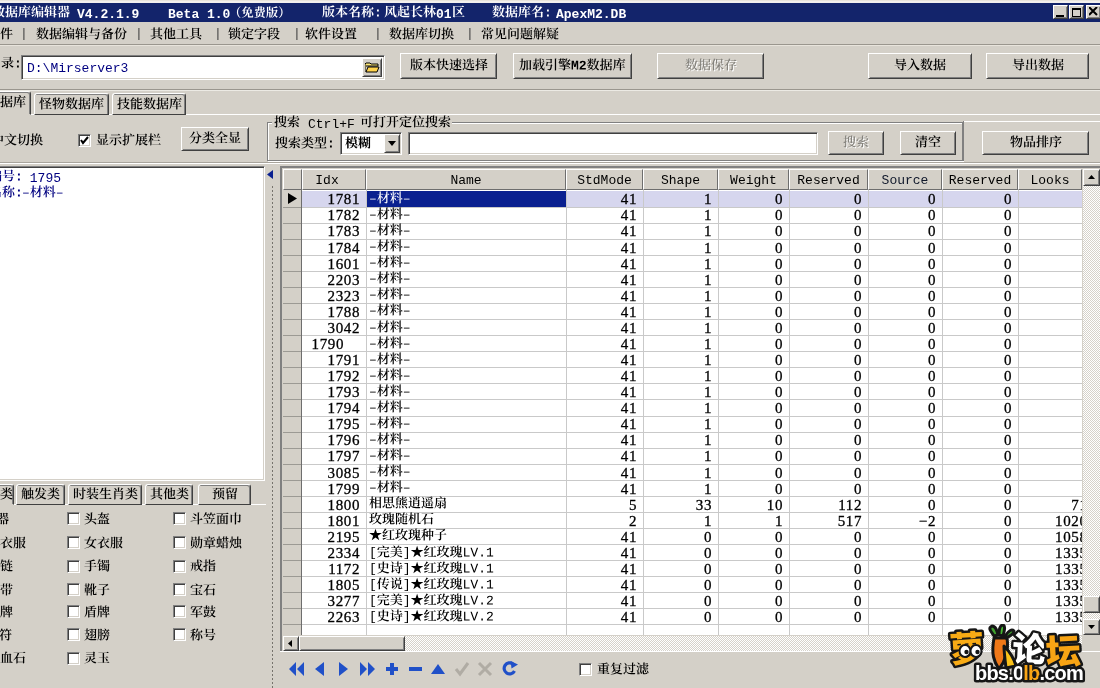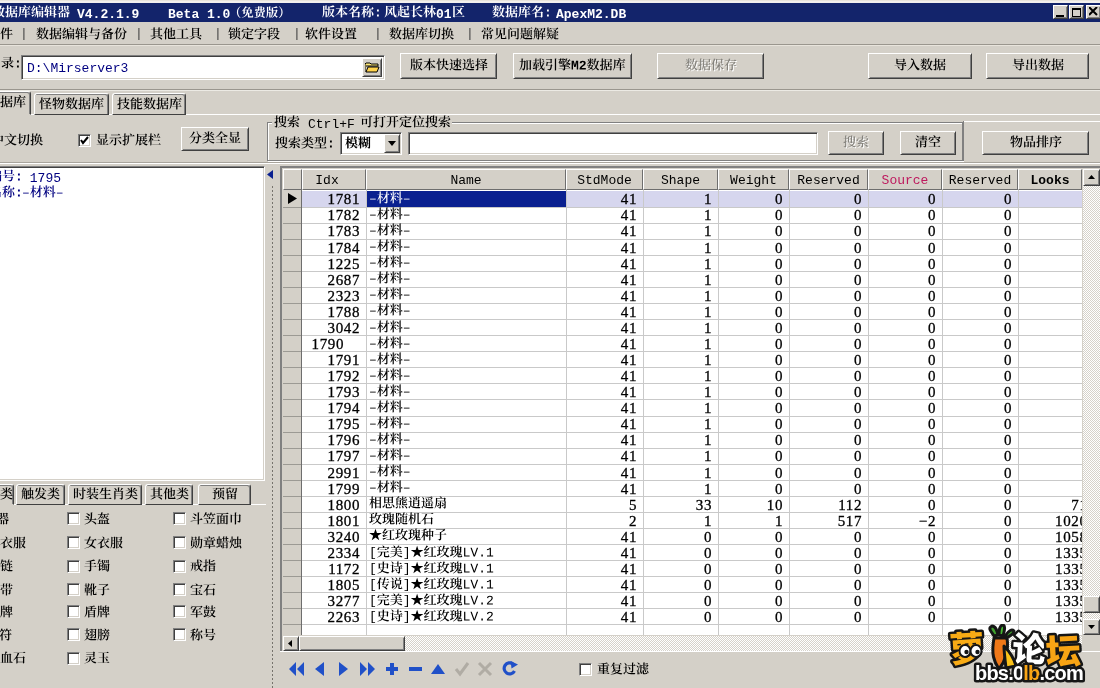--- a/index.html
+++ b/index.html
@@ -438,25 +438,25 @@
 <div class="mono" style="left:450.4px;top:173px;font-size:13px;font-weight:normal;color:#000;">Name</div>
 <div class="abs" style="left:566px;top:169px;width:77px;height:21px;background:#d4d0c8;border:1px solid;border-color:#fff #6e6e6e #6e6e6e #fff"></div>
 <div class="mono" style="left:577.2px;top:173px;font-size:13px;font-weight:normal;color:#000;">StdMode</div>
 <div class="abs" style="left:643px;top:169px;width:75px;height:21px;background:#d4d0c8;border:1px solid;border-color:#fff #6e6e6e #6e6e6e #fff"></div>
 <div class="mono" style="left:661.0px;top:173px;font-size:13px;font-weight:normal;color:#000;">Shape</div>
 <div class="abs" style="left:718px;top:169px;width:71px;height:21px;background:#d4d0c8;border:1px solid;border-color:#fff #6e6e6e #6e6e6e #fff"></div>
 <div class="mono" style="left:730.1px;top:173px;font-size:13px;font-weight:normal;color:#000;">Weight</div>
 <div class="abs" style="left:789px;top:169px;width:79px;height:21px;background:#d4d0c8;border:1px solid;border-color:#fff #6e6e6e #6e6e6e #fff"></div>
 <div class="mono" style="left:797.3px;top:173px;font-size:13px;font-weight:normal;color:#000;">Reserved</div>
 <div class="abs" style="left:868px;top:169px;width:74px;height:21px;background:#d4d0c8;border:1px solid;border-color:#fff #6e6e6e #6e6e6e #fff"></div>
-<div class="mono" style="left:881.6px;top:173px;font-size:13px;font-weight:normal;color:#be185d;">Source</div>
+<div class="mono" style="left:881.6px;top:173px;font-size:13px;font-weight:normal;color:#0f172a;">Source</div>
 <div class="abs" style="left:942px;top:169px;width:76px;height:21px;background:#d4d0c8;border:1px solid;border-color:#fff #6e6e6e #6e6e6e #fff"></div>
 <div class="mono" style="left:948.8px;top:173px;font-size:13px;font-weight:normal;color:#000;">Reserved</div>
 <div class="abs" style="left:1018px;top:169px;width:64px;height:21px;background:#d4d0c8;border:1px solid;border-color:#fff #6e6e6e #6e6e6e #fff"></div>
-<div class="mono" style="left:1030.5px;top:173px;font-size:13px;font-weight:bold;color:#000;">Looks</div>
+<div class="mono" style="left:1030.5px;top:173px;font-size:13px;font-weight:normal;color:#000;">Looks</div>
 <div class="abs" style="left:283px;top:190px;width:19px;height:445px;background:#d4d0c8;border-right:1px solid #6e6e6e"></div>
 <div class="abs" style="left:283px;top:206.6px;width:18px;height:1px;background:#9c9a94"></div>
 <div class="abs" style="left:283px;top:222.6px;width:18px;height:1px;background:#9c9a94"></div>
 <div class="abs" style="left:283px;top:238.7px;width:18px;height:1px;background:#9c9a94"></div>
 <div class="abs" style="left:283px;top:254.8px;width:18px;height:1px;background:#9c9a94"></div>
 <div class="abs" style="left:283px;top:270.9px;width:18px;height:1px;background:#9c9a94"></div>
 <div class="abs" style="left:283px;top:286.9px;width:18px;height:1px;background:#9c9a94"></div>
 <div class="abs" style="left:283px;top:303.0px;width:18px;height:1px;background:#9c9a94"></div>
 <div class="abs" style="left:283px;top:319.1px;width:18px;height:1px;background:#9c9a94"></div>
 <div class="abs" style="left:283px;top:335.1px;width:18px;height:1px;background:#9c9a94"></div>
@@ -535,36 +535,36 @@
         <use href="#g100" x="1.6"></use>
         <use href="#g98" x="2.6"></use>
       </g>
     </svg>
     <div class="num" style="left:568px;top:240.5px;width:69.0px">41</div>
     <div class="num" style="left:645px;top:240.5px;width:67.0px">1</div>
     <div class="num" style="left:720px;top:240.5px;width:63.0px">0</div>
     <div class="num" style="left:791px;top:240.5px;width:71.0px">0</div>
     <div class="num" style="left:870px;top:240.5px;width:66.0px">0</div>
     <div class="num" style="left:944px;top:240.5px;width:68.0px">0</div>
-    <div class="num" style="left:304px;top:256.6px;width:56.0px">1225</div>
+    <div class="num" style="left:304px;top:256.6px;width:56.0px">1601</div>
     <svg style="position:absolute;left:369px;top:255.27999999999997px;overflow:visible" width="47" height="19">
       <g fill="#000" transform="translate(0,11.4) scale(13)">
         <use href="#g98"></use>
         <use href="#g99" x="0.6"></use>
         <use href="#g100" x="1.6"></use>
         <use href="#g98" x="2.6"></use>
       </g>
     </svg>
     <div class="num" style="left:568px;top:256.6px;width:69.0px">41</div>
     <div class="num" style="left:645px;top:256.6px;width:67.0px">1</div>
     <div class="num" style="left:720px;top:256.6px;width:63.0px">0</div>
     <div class="num" style="left:791px;top:256.6px;width:71.0px">0</div>
     <div class="num" style="left:870px;top:256.6px;width:66.0px">0</div>
     <div class="num" style="left:944px;top:256.6px;width:68.0px">0</div>
-    <div class="num" style="left:304px;top:272.7px;width:56.0px">2687</div>
+    <div class="num" style="left:304px;top:272.7px;width:56.0px">2203</div>
     <svg style="position:absolute;left:369px;top:271.35px;overflow:visible" width="47" height="19">
       <g fill="#000" transform="translate(0,11.4) scale(13)">
         <use href="#g98"></use>
         <use href="#g99" x="0.6"></use>
         <use href="#g100" x="1.6"></use>
         <use href="#g98" x="2.6"></use>
       </g>
     </svg>
     <div class="num" style="left:568px;top:272.7px;width:69.0px">41</div>
     <div class="num" style="left:645px;top:272.7px;width:67.0px">1</div>
@@ -730,21 +730,21 @@
         <use href="#g100" x="1.6"></use>
         <use href="#g98" x="2.6"></use>
       </g>
     </svg>
     <div class="num" style="left:568px;top:449.4px;width:69.0px">41</div>
     <div class="num" style="left:645px;top:449.4px;width:67.0px">1</div>
     <div class="num" style="left:720px;top:449.4px;width:63.0px">0</div>
     <div class="num" style="left:791px;top:449.4px;width:71.0px">0</div>
     <div class="num" style="left:870px;top:449.4px;width:66.0px">0</div>
     <div class="num" style="left:944px;top:449.4px;width:68.0px">0</div>
-    <div class="num" style="left:304px;top:465.5px;width:56.0px">2991</div>
+    <div class="num" style="left:304px;top:465.5px;width:56.0px">3085</div>
     <svg style="position:absolute;left:369px;top:464.19px;overflow:visible" width="47" height="19">
       <g fill="#000" transform="translate(0,11.4) scale(13)">
         <use href="#g98"></use>
         <use href="#g99" x="0.6"></use>
         <use href="#g100" x="1.6"></use>
         <use href="#g98" x="2.6"></use>
       </g>
     </svg>
     <div class="num" style="left:568px;top:465.5px;width:69.0px">41</div>
     <div class="num" style="left:645px;top:465.5px;width:67.0px">1</div>
@@ -795,21 +795,21 @@
         <use href="#g111" x="4"></use>
       </g>
     </svg>
     <div class="num" style="left:568px;top:513.7px;width:69.0px">2</div>
     <div class="num" style="left:645px;top:513.7px;width:67.0px">1</div>
     <div class="num" style="left:720px;top:513.7px;width:63.0px">1</div>
     <div class="num" style="left:791px;top:513.7px;width:71.0px">517</div>
     <div class="num" style="left:870px;top:513.7px;width:66.0px">−2</div>
     <div class="num" style="left:944px;top:513.7px;width:68.0px">0</div>
     <div class="num" style="left:1020px;top:513.7px;width:67.5px">1020</div>
-    <div class="num" style="left:304px;top:529.8px;width:56.0px">3240</div>
+    <div class="num" style="left:304px;top:529.8px;width:56.0px">2195</div>
     <svg style="position:absolute;left:369px;top:528.47px;overflow:visible" width="83" height="19">
       <g fill="#000" transform="translate(0,11.4) scale(13)">
         <use href="#g112"></use>
         <use href="#g113" x="1"></use>
         <use href="#g107" x="2"></use>
         <use href="#g108" x="3"></use>
         <use href="#g114" x="4"></use>
         <use href="#g115" x="5"></use>
       </g>
     </svg>

